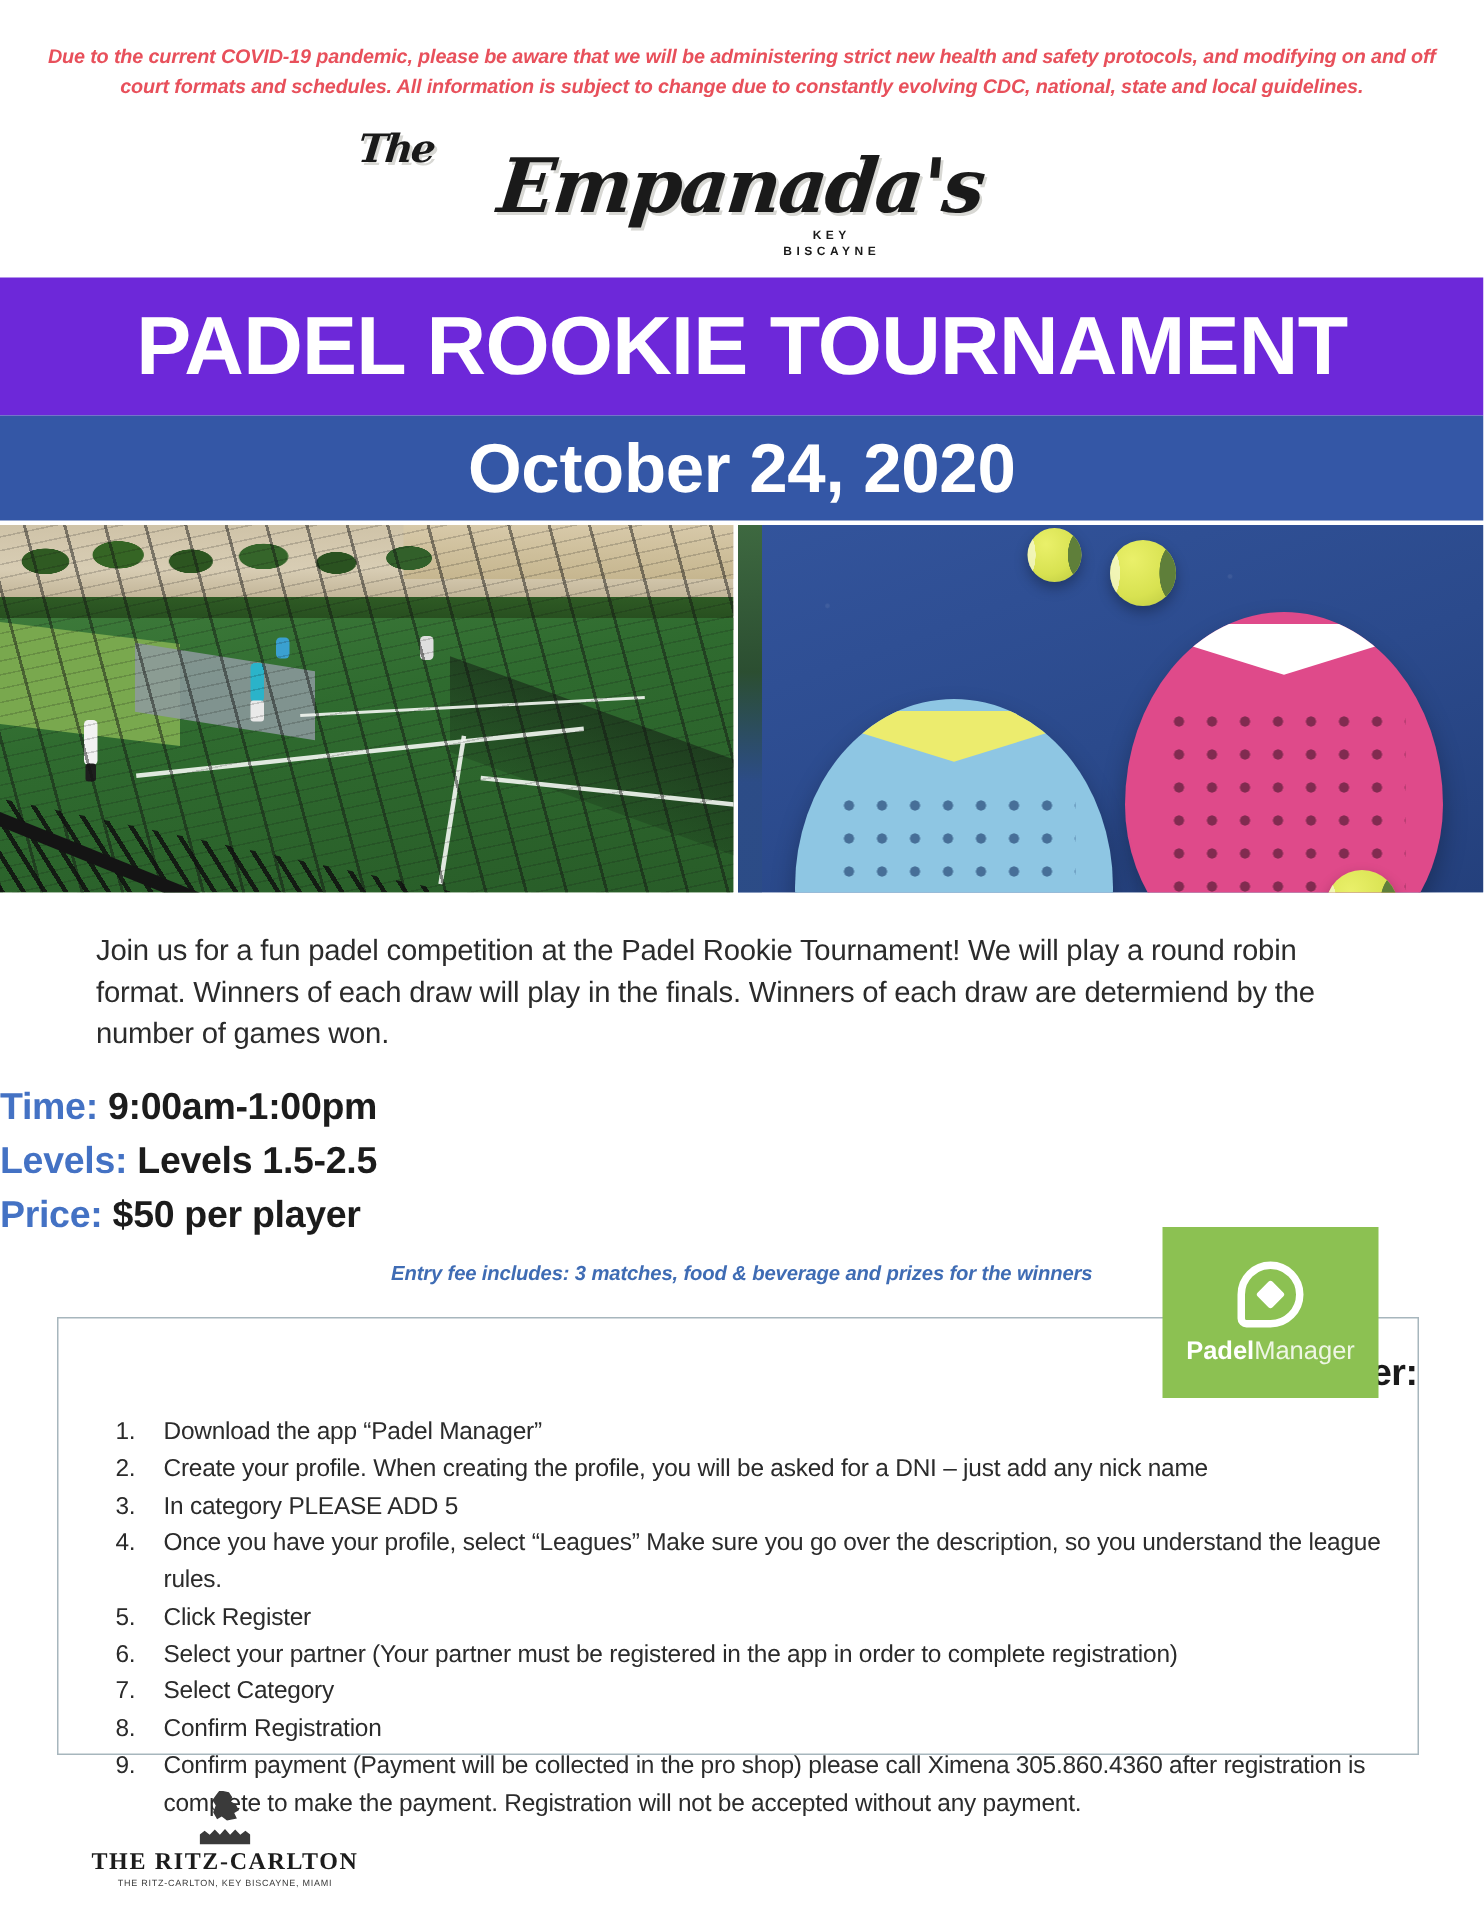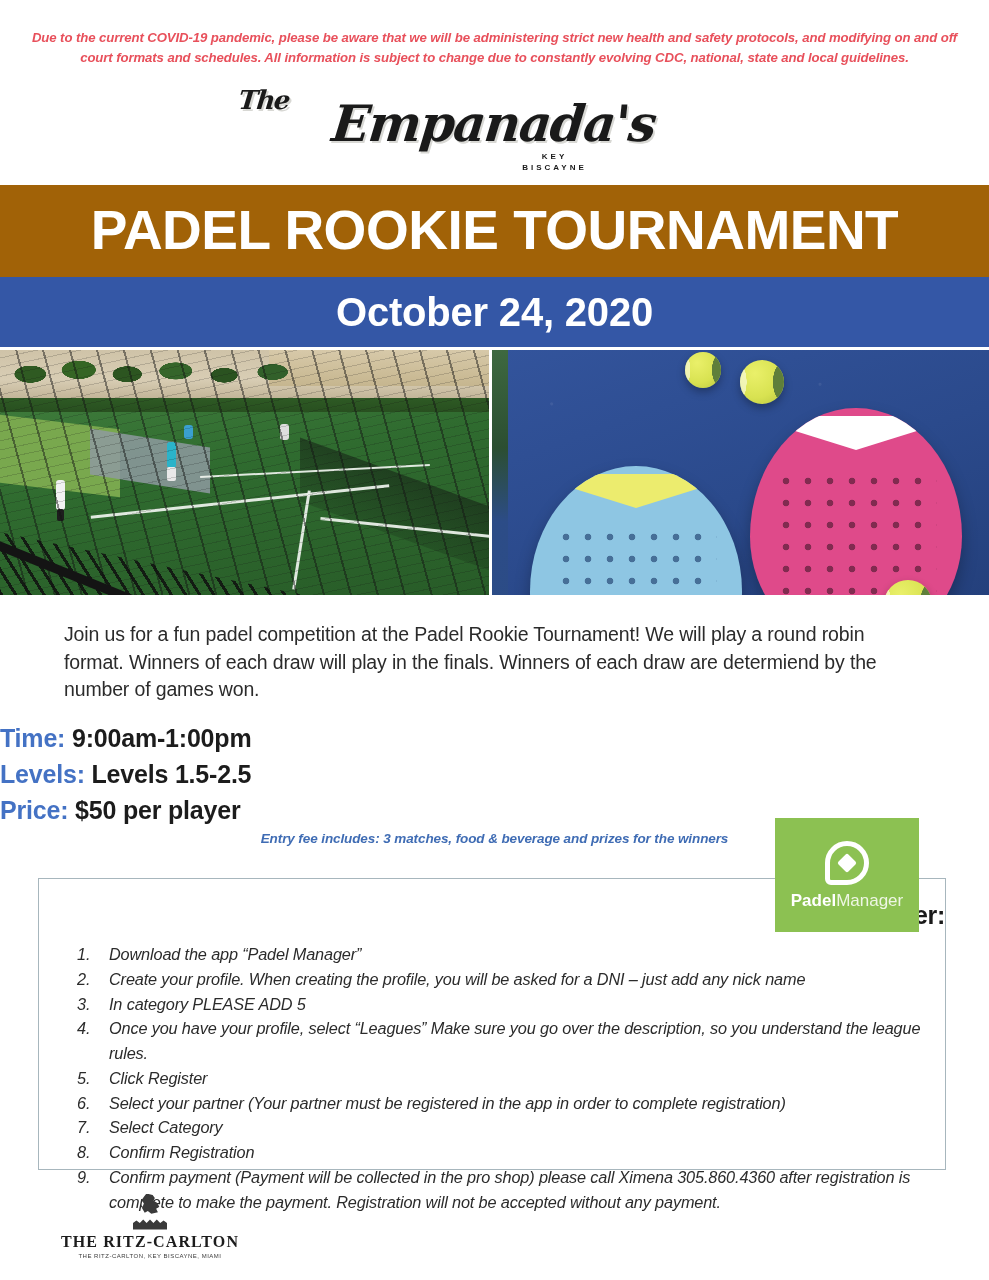--- a/index.html
+++ b/index.html
@@ -60,21 +60,21 @@
     letter-spacing: 3px;
     color: #1a1a1a;
     margin-top: 4px;
     margin-left: 120px;
     line-height: 1.4;
     text-align: center;
   }
 
   
   .banner-main {
-    background: #a16207;
+    background: #6d28d9;
     height: 92px;
     display: flex;
     align-items: center;
     justify-content: center;
   }
   .banner-main h1 {
     color: #ffffff;
     font-size: 55px;
     font-weight: bold;
     letter-spacing: -0.5px;
@@ -83,21 +83,21 @@
   }
   .banner-date {
     background: #3457a6;
     height: 70px;
     display: flex;
     align-items: center;
     justify-content: center;
   }
   .banner-date h2 {
     color: #ffffff;
-    font-size: 40px;
+    font-size: 46px;
     font-weight: bold;
     letter-spacing: -0.2px;
     line-height: 1;
   }
 
   
   .photo-strip {
     display: flex;
     height: 245px;
     gap: 3px;
@@ -260,21 +260,21 @@
   .details { margin-top: 16px; }
   .detail-row {
     font-size: 25px;
     font-weight: bold;
     line-height: 1.45;
     letter-spacing: -0.2px;
   }
   .detail-label { color: #4472c4; }
   .detail-value { color: #1c1c1c; }
   .entry-note {
-    margin-top: 2px;
+    margin-top: 12px;
     text-align: center;
     color: #3f6cb4;
     font-style: italic;
     font-weight: 600;
     font-size: 13.5px;
     letter-spacing: -0.1px;
   }
 
   
   .pm-badge {
@@ -317,21 +317,20 @@
     color: #1a1a1a;
     padding: 22px 0 0 34px;
     letter-spacing: -0.3px;
     text-align: right;
   }
   .steps {
     margin: 12px 0 0 30px;
     padding: 0;
     list-style: none;
     counter-reset: step;
-    font-style: italic;
   }
   .steps li {
     counter-increment: step;
     position: relative;
     padding-left: 40px;
     font-size: 16.3px;
     line-height: 1.52;
     color: #2b2b2b;
     letter-spacing: -0.15px;
   }

